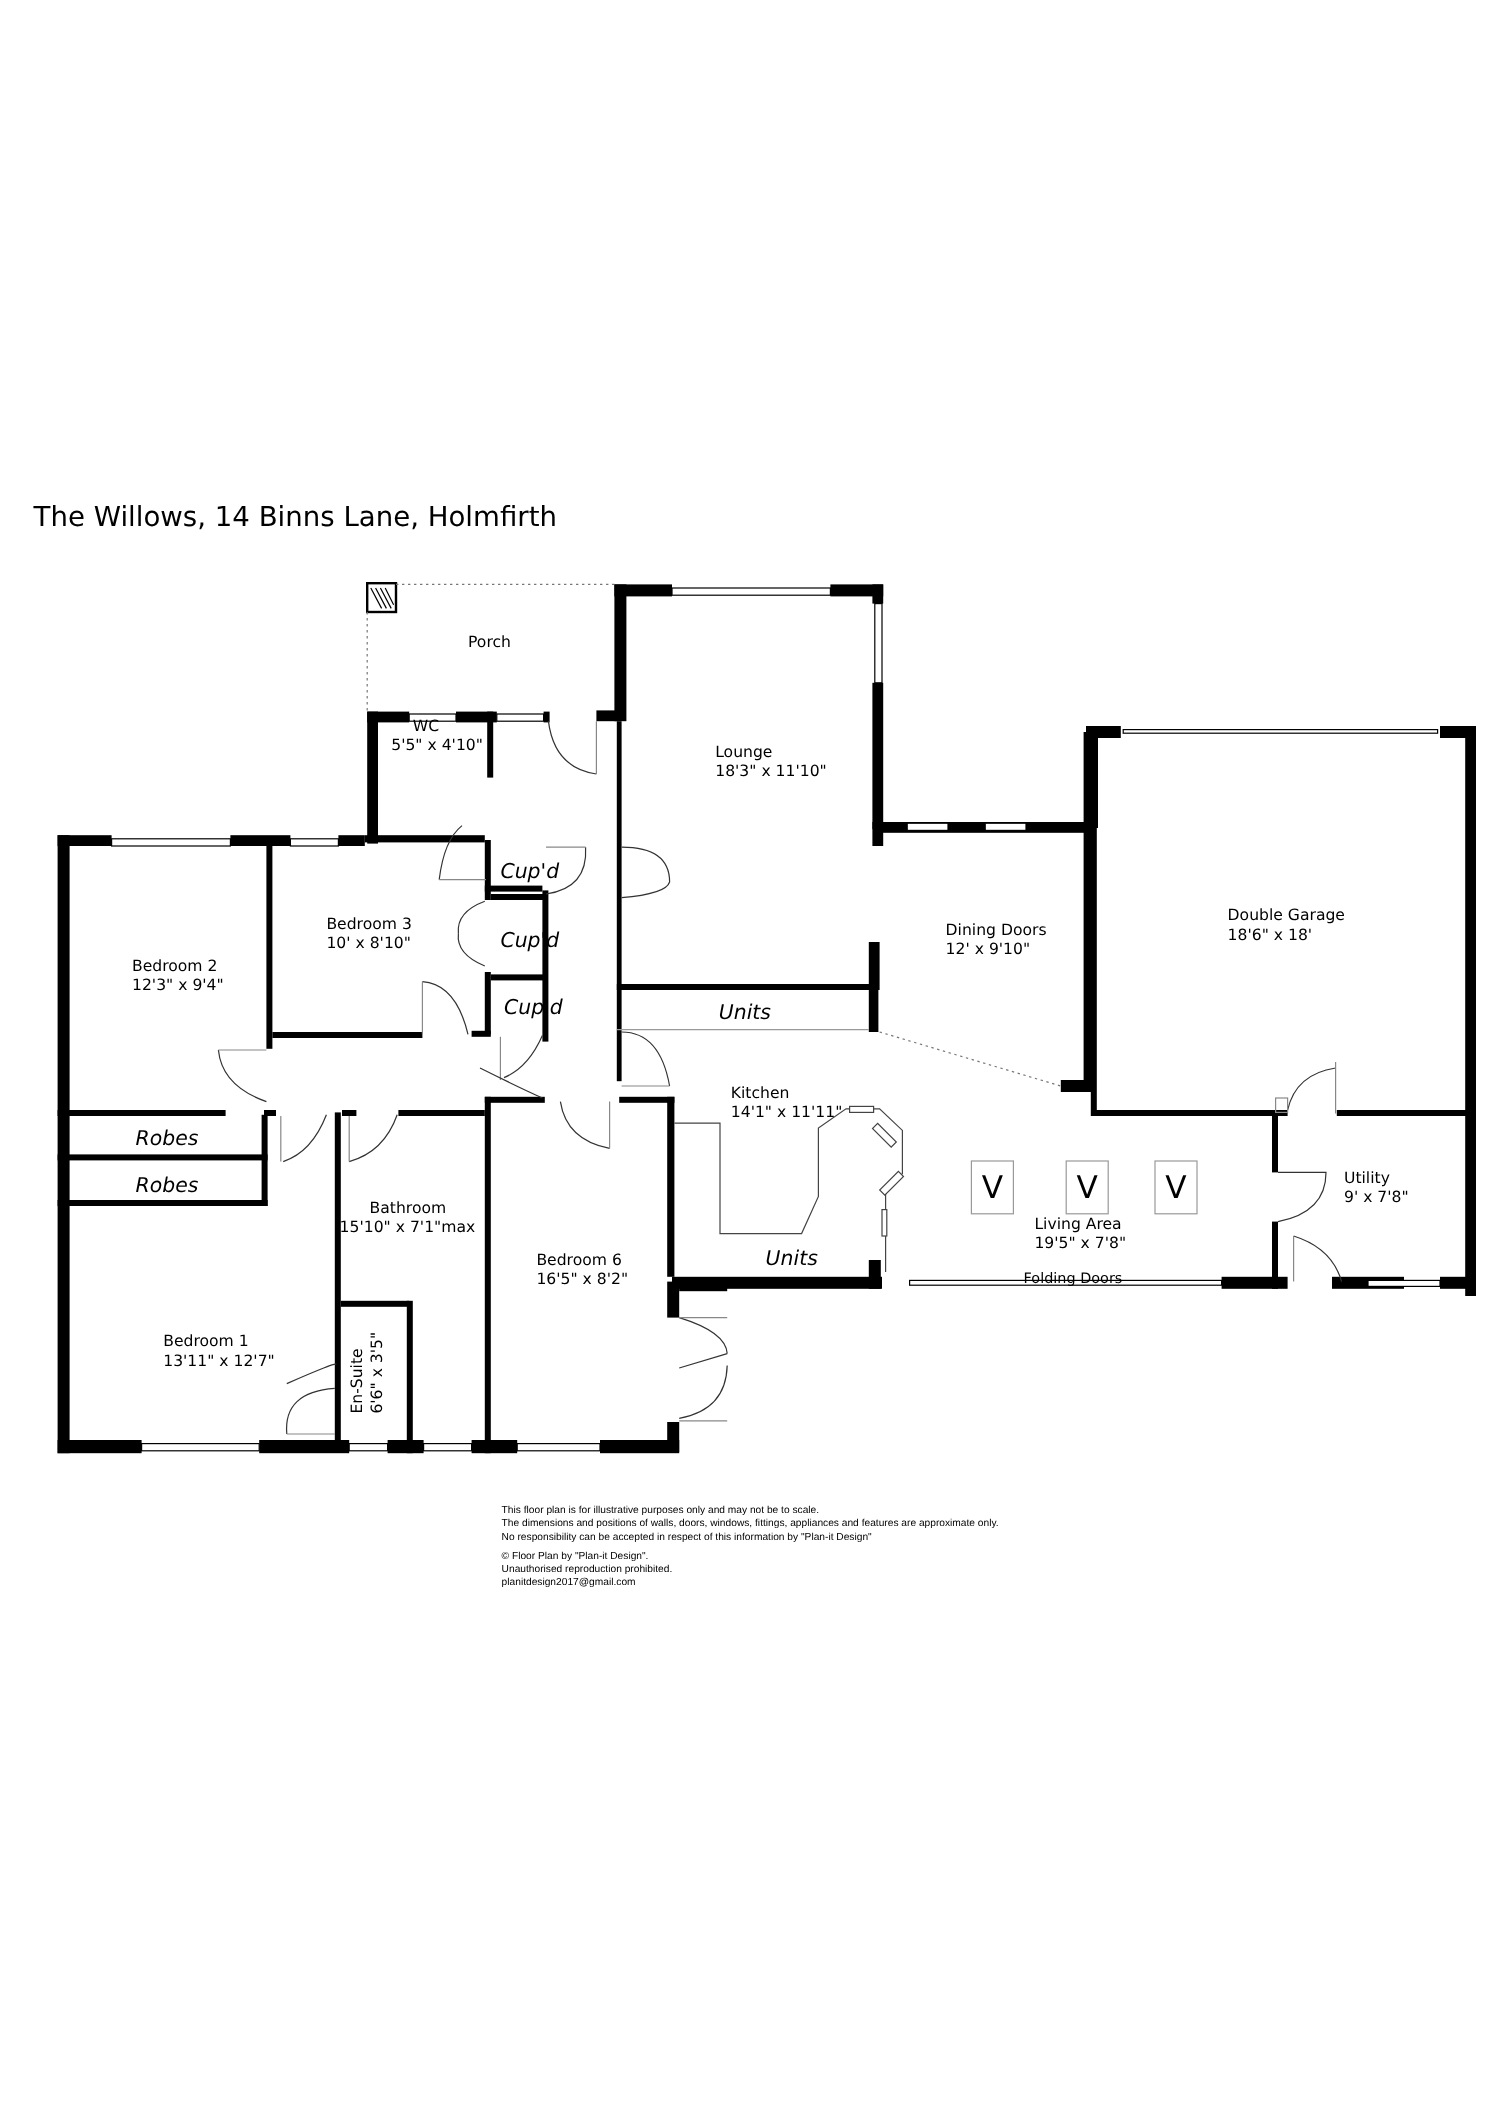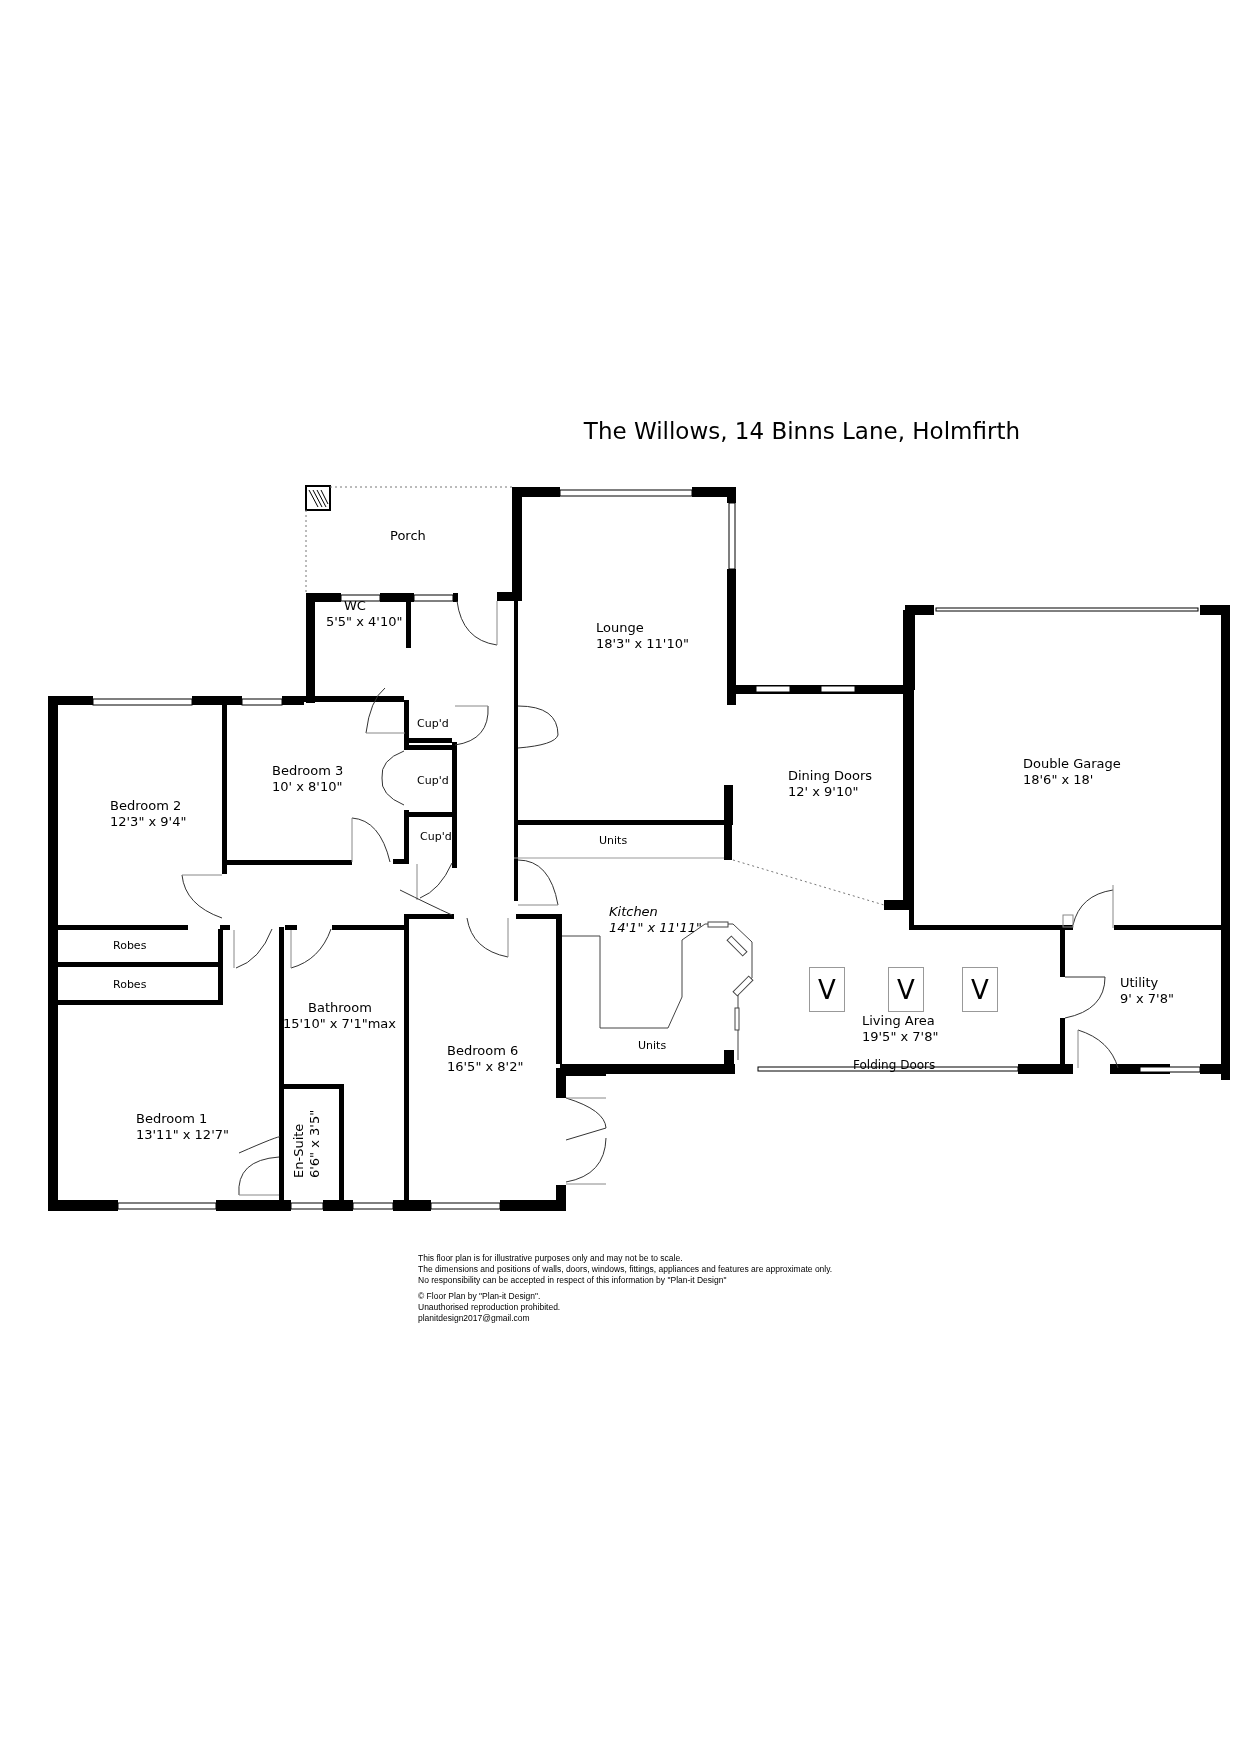--- a/index.html
+++ b/index.html
@@ -1,21 +1,21 @@
 <!DOCTYPE html>
 <html><head>
 <meta charset="utf-8">
 <style>
   html, body { margin: 0; padding: 0; background: #ffffff; }
   body { width: 1240px; height: 1754px; position: relative; overflow: hidden; font-family: "DejaVu Sans", sans-serif; color: #000; }
-  #title { position: absolute; left: 0; width: 1020px; top: 418px; text-align: right; font-size: 23px; }
+  #title { position: absolute; left: 0; width: 1020px; top: 418px; text-align: left; font-size: 23px; padding-left: 28px; }
   svg#plan { position: absolute; left: 0; top: 0; }
   .room-label { position: absolute; font-size: 13px; line-height: 16px; white-space: nowrap; }
   .room-label .name, .room-label .dim { display: block; }
-  .small-label { position: absolute; font-size: 11px; white-space: nowrap; }
+  .small-label { position: absolute; font-size: 17px; white-space: nowrap; font-style: italic; }
   .tiny-label { position: absolute; font-size: 12px; white-space: nowrap; }
   .vbox { position: absolute; width: 34px; height: 43px; border: 1px solid #999; background: #fff; display: flex; align-items: center; justify-content: center; font-size: 26px; }
   .rot { transform: rotate(-90deg); transform-origin: left top; }
   #footer { position: absolute; left: 400px; top: 1253px; font-family: "Liberation Sans", sans-serif; font-size: 8.5px; line-height: 11px; margin-left: 18px; }
   #footer .gap { height: 5px; }
 </style>
 </head>
 <body>
 
 <div id="title">The Willows, 14 Binns Lane, Holmfirth</div>
@@ -202,21 +202,21 @@
   <span class="dim">10' x 8'10"</span>
 </div>
 <div class="room-label" style="left:788px;top:768px;">
   <span class="name">Dining Doors</span>
   <span class="dim">12' x 9'10"</span>
 </div>
 <div class="room-label" style="left:1023px;top:756px;">
   <span class="name">Double Garage</span>
   <span class="dim">18'6" x 18'</span>
 </div>
-<div class="room-label" style="left:609px;top:904px;font-style:italic;">
+<div class="room-label" style="left:609px;top:904px;">
   <span class="name">Kitchen</span>
   <span class="dim">14'1" x 11'11"</span>
 </div>
 <div class="room-label" style="left:862px;top:1013px;">
   <span class="name">Living Area</span>
   <span class="dim">19'5" x 7'8"</span>
 </div>
 <div class="room-label" style="left:1120px;top:975px;">
   <span class="name">Utility</span>
   <span class="dim">9' x 7'8"</span>

